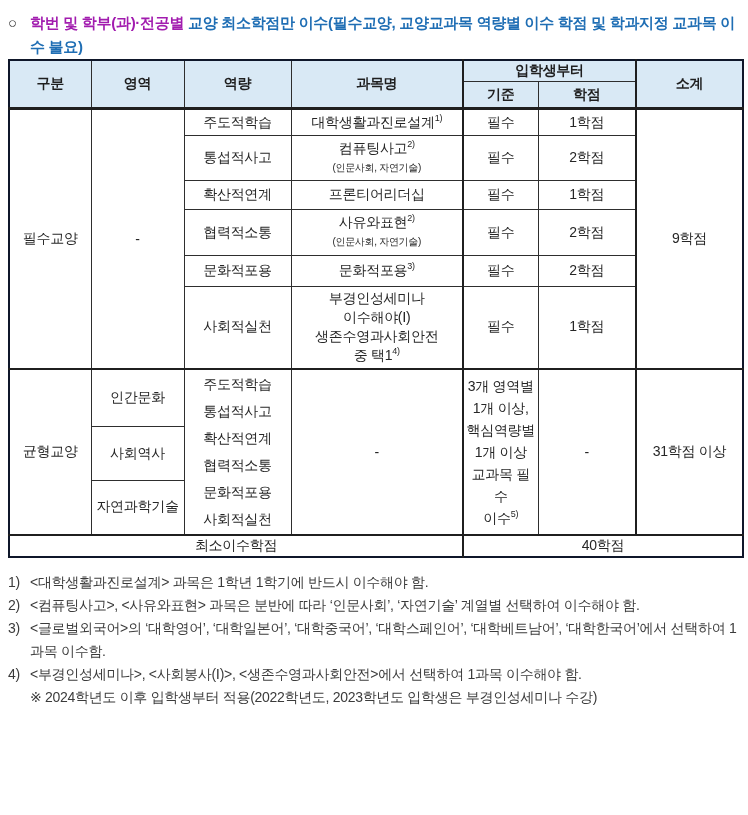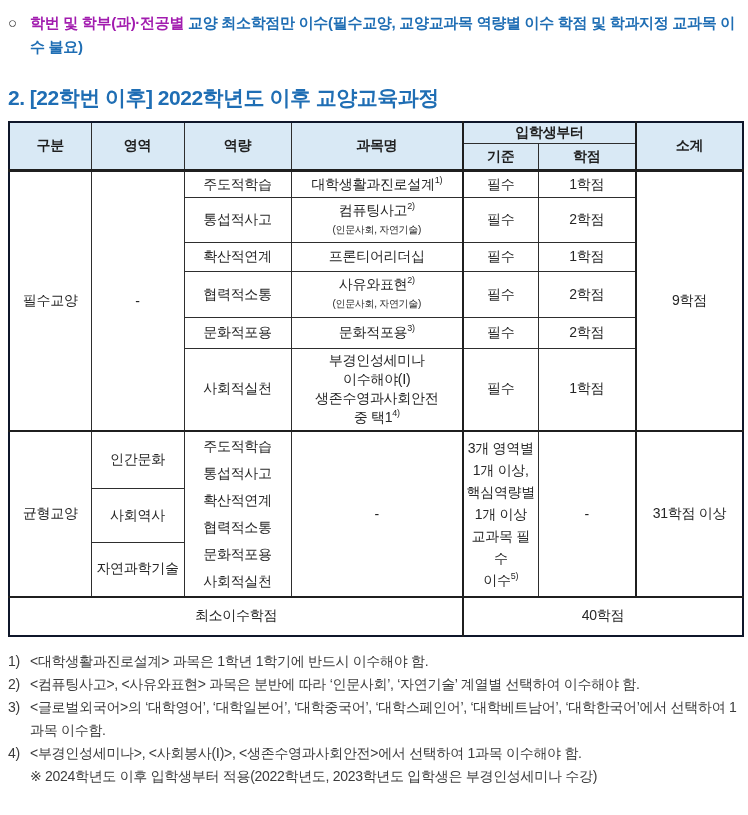--- a/index.html
+++ b/index.html
@@ -86,21 +86,20 @@
 <body>
 
 <div class="page">
 
 
   <div class="bullet">
     <span class="bullet-marker">○</span>
     <span class="bullet-text"><span class="text-dark">학번 및 학부(과)·전공별 </span><span class="text-blue">교양 최소학점만 이수(필수교양, 교양교과목 역량별 이수 학점 및 학과지정 교과목 이수 불요)</span></span>
   </div>
 
-  <div class="heading heading-2">2. [22학번 이후] 2022학년도 이후 교양교육과정</div>
 
   <table class="curriculum">
     <colgroup>
       <col style="width:82px">
         <col style="width:93px">
         <col style="width:107px">
       <col style="width:172px">
         <col style="width:75px">
         <col style="width:98px">
         <col style="width:107px">
@@ -195,21 +194,21 @@
       <td rowspan="3" class="section-top bl2">31학점 이상</td>
     </tr>
     <tr>
       <td style="height:54px">사회역사</td>
     </tr>
     <tr>
       <td style="height:54px">자연과학기술</td>
     </tr>
 
     <tr>
-      <td colspan="4" class="section-top" style="height:39px">최소이수학점</td>
+      <td colspan="4" class="section-top" style="height:22px">최소이수학점</td>
       <td colspan="3" class="section-top bl2">40학점</td>
     </tr>
   </tbody>
     </table>
 
   <div class="footnotes">
     <div class="fn">
       <span class="fn-marker">1)</span>
       <span class="fn-text">&lt;대학생활과진로설계&gt; 과목은 1학년 1학기에 반드시 이수해야 함.</span>
     </div>

